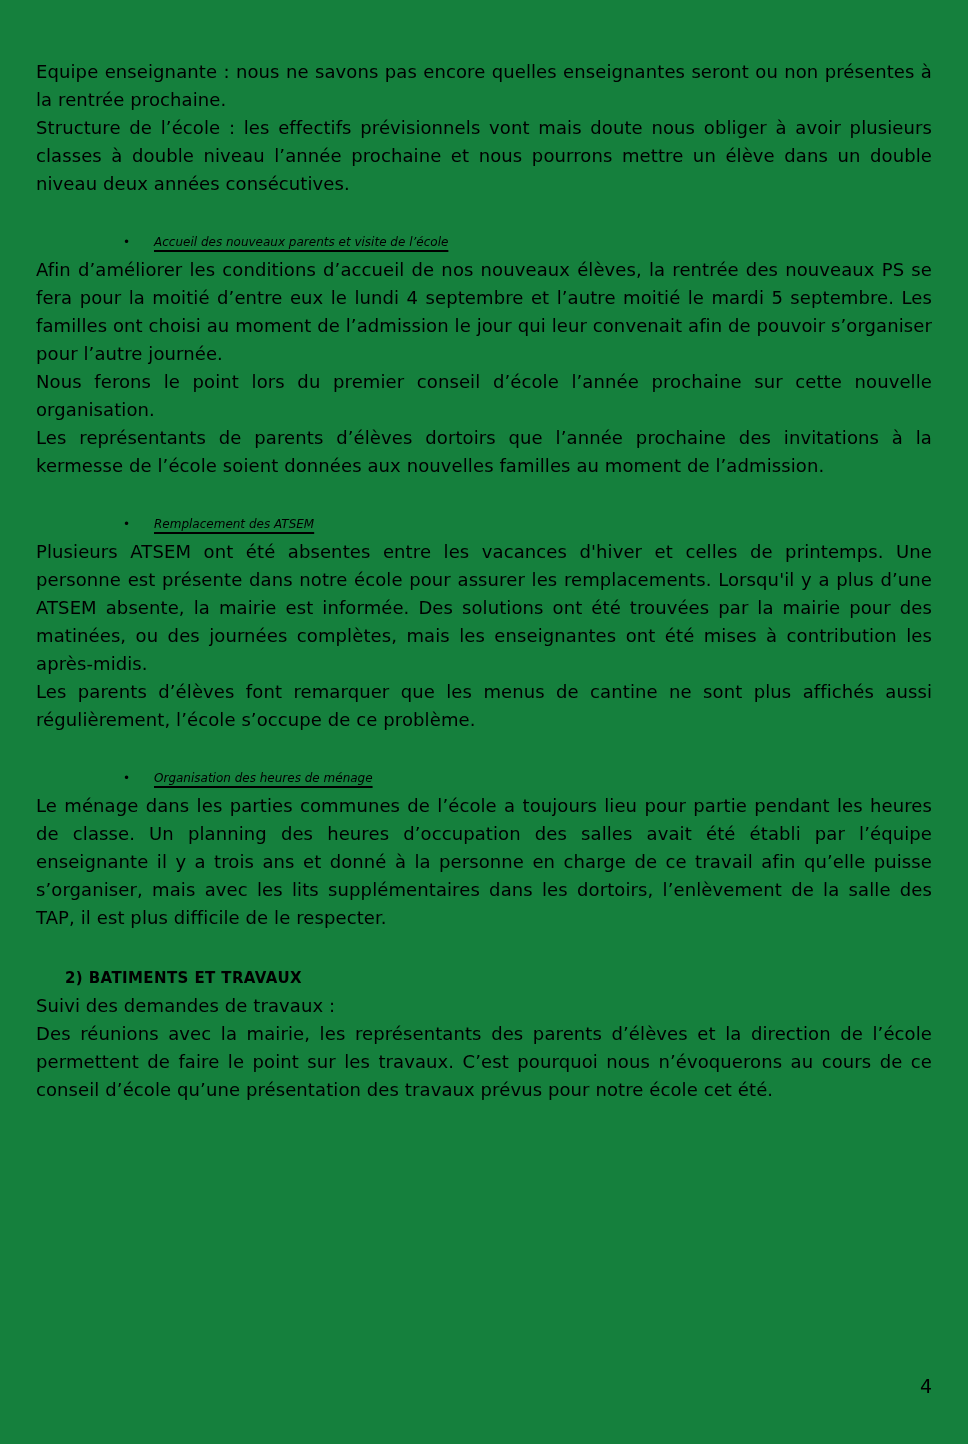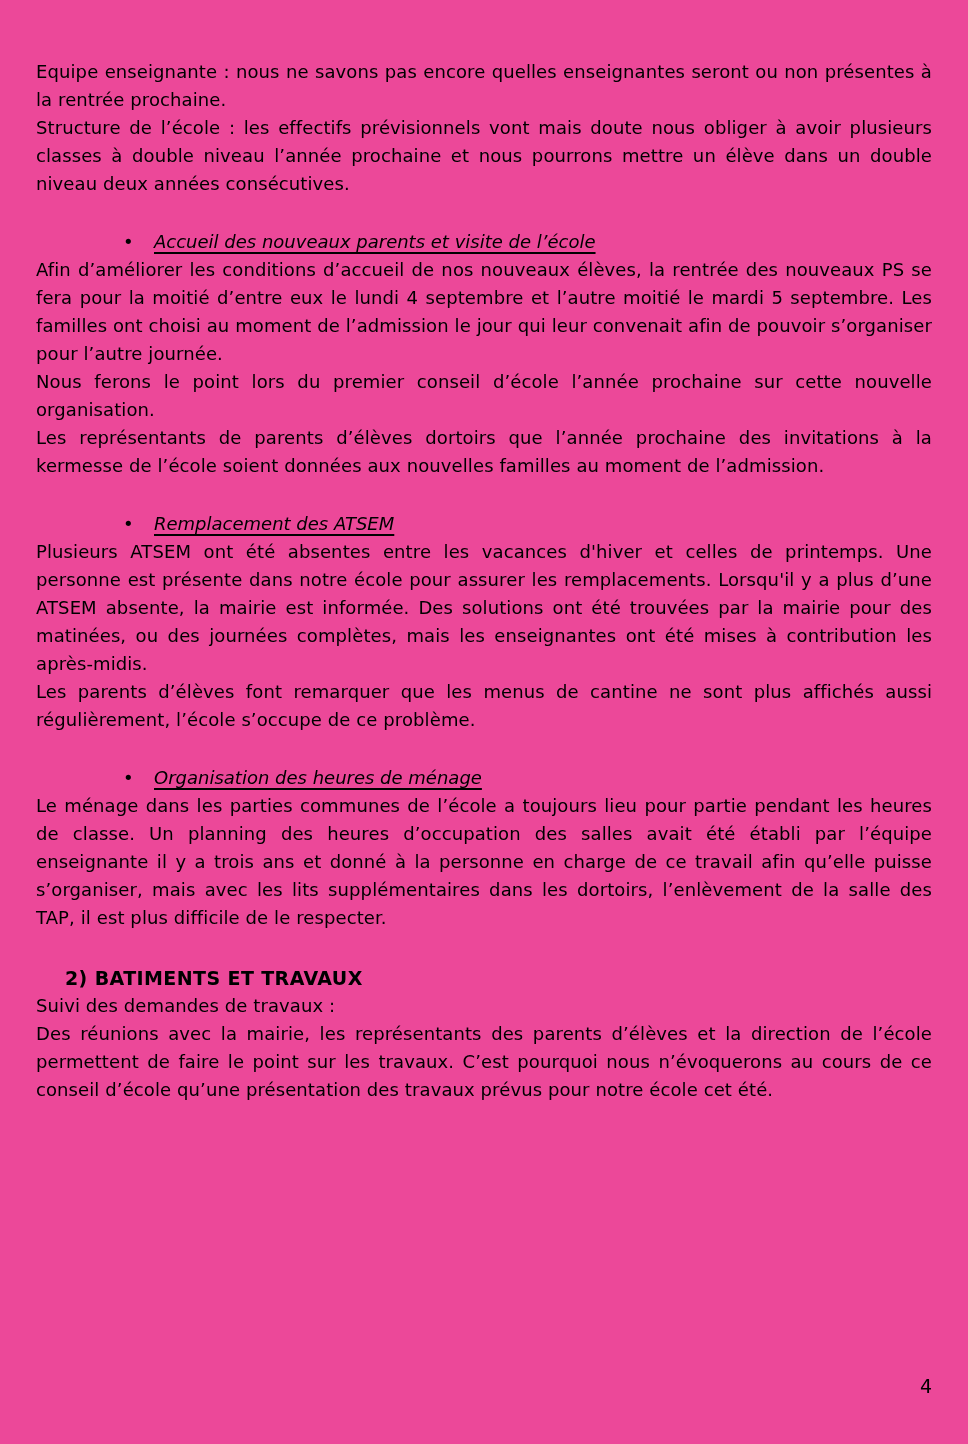--- a/index.html
+++ b/index.html
@@ -13,51 +13,51 @@
     position: relative;
     font-family: "DejaVu Sans", sans-serif;
     color: #000000;
     overflow: hidden;
   }
   .page {
     position: absolute;
     inset: 0;
     padding: 58px 36px 0 36px;
     box-sizing: border-box;
-    background: #ec4899;
+    background: #15803d;
   }
   .para {
     margin: 0;
     font-size: 18px;
     line-height: 28px;
     text-align: justify;
     letter-spacing: 0.1px;
   }
   .bullet-line {
     margin-top: 30px;
-    font-size: 18px;
+    font-size: 12px;
     line-height: 28px;
     padding-left: 87px;
     white-space: nowrap;
   }
   .bullet-dot {
     display: inline-block;
     width: 31px;
     font-style: normal;
   }
   .bullet-text {
     font-style: italic;
     text-decoration: underline;
     text-decoration-thickness: 1.5px;
     text-underline-offset: 4px;
   }
   .section-heading {
     margin: 32px 0 0 0;
     padding-left: 29px;
-    font-size: 19px;
+    font-size: 15px;
     line-height: 28px;
     font-weight: bold;
     letter-spacing: 0.4px;
   }
   .page-number {
     position: absolute;
     right: 36px;
     top: 1372px;
     font-size: 19px;
     line-height: 28px;

